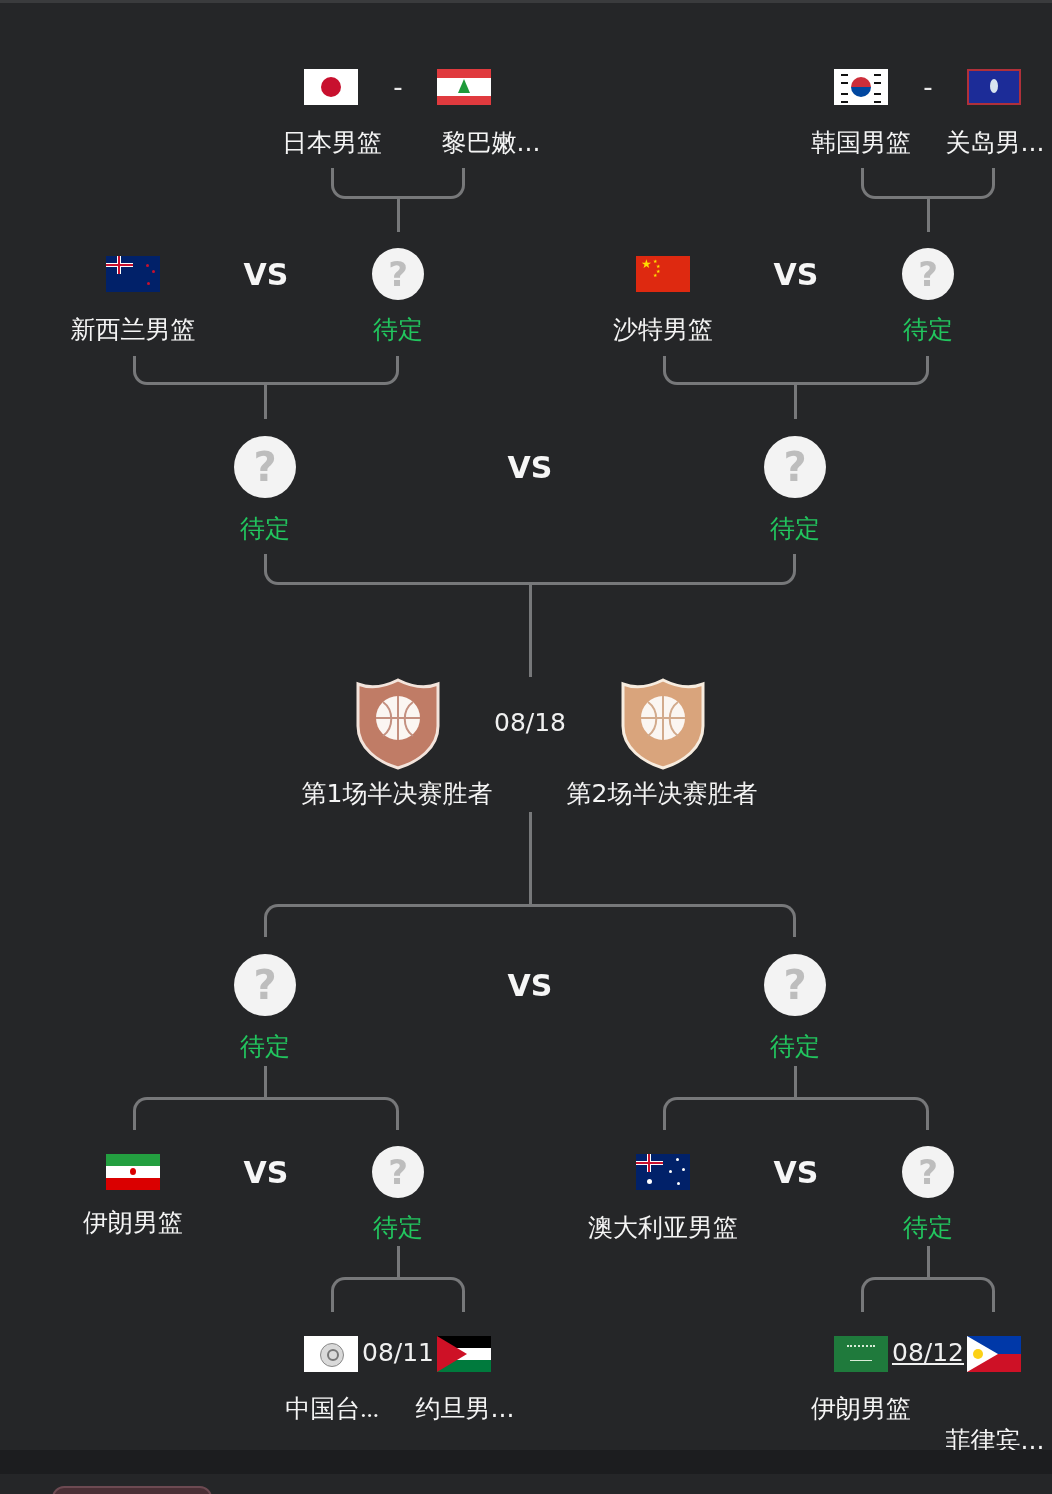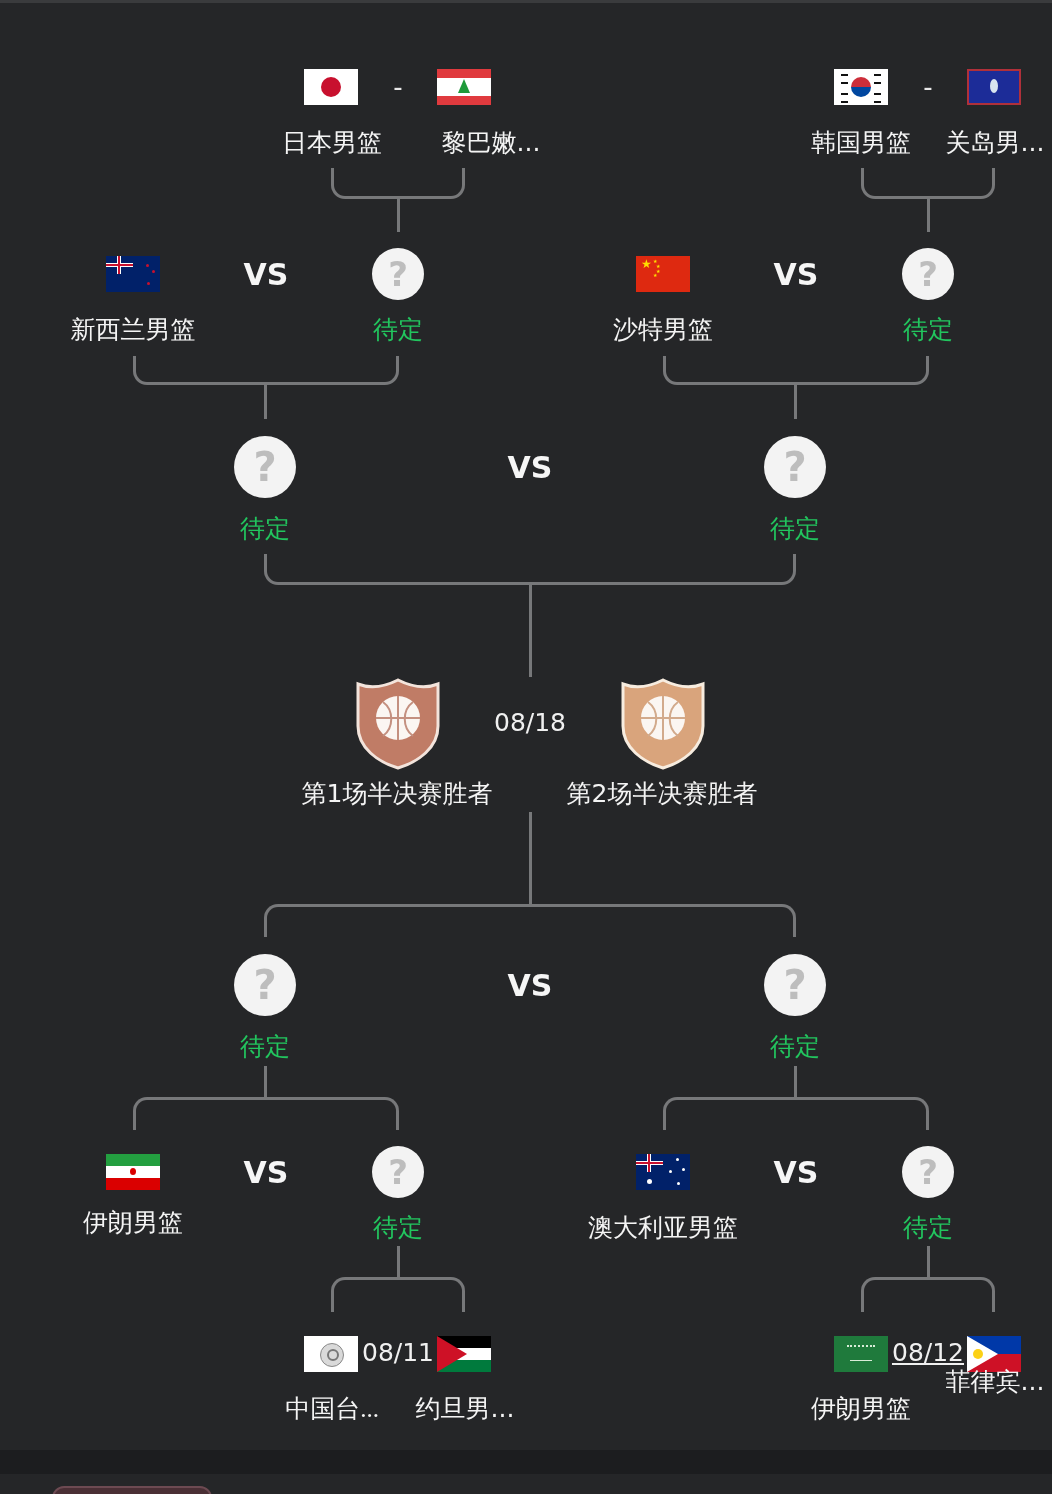--- a/index.html
+++ b/index.html
@@ -181,17 +181,17 @@
   <div style="position:absolute;left:16px;top:24px;width:22px;height:1px;background:#d8ecd8;"></div>
 </div>
 <div class="date" style="left:928px;top:1338px;text-decoration:underline;">08/12</div>
 <div class="flag" style="left:967px;top:1336px;">
   <div style="position:absolute;left:0;top:0;width:54px;height:18px;background:#0038a8;"></div>
   <div style="position:absolute;left:0;top:18px;width:54px;height:18px;background:#ce1126;"></div>
   <div style="position:absolute;left:0;top:0;width:0;height:0;border-top:18px solid transparent;border-bottom:18px solid transparent;border-left:31px solid #fff;"></div>
   <div style="position:absolute;left:6px;top:13px;width:10px;height:10px;border-radius:50%;background:#fcd116;"></div>
 </div>
 <div class="name" style="left:861px;top:1392px;">伊朗男篮</div>
-<div class="name" style="left:995px;top:1365px;">菲律宾...</div>
+<div class="name" style="left:995px;top:1424px;">菲律宾...</div>
 
 <div class="bottom-band"></div>
 <div class="bottom-area"></div>
 <div class="bottom-btn"></div>
 
 </body></html>

